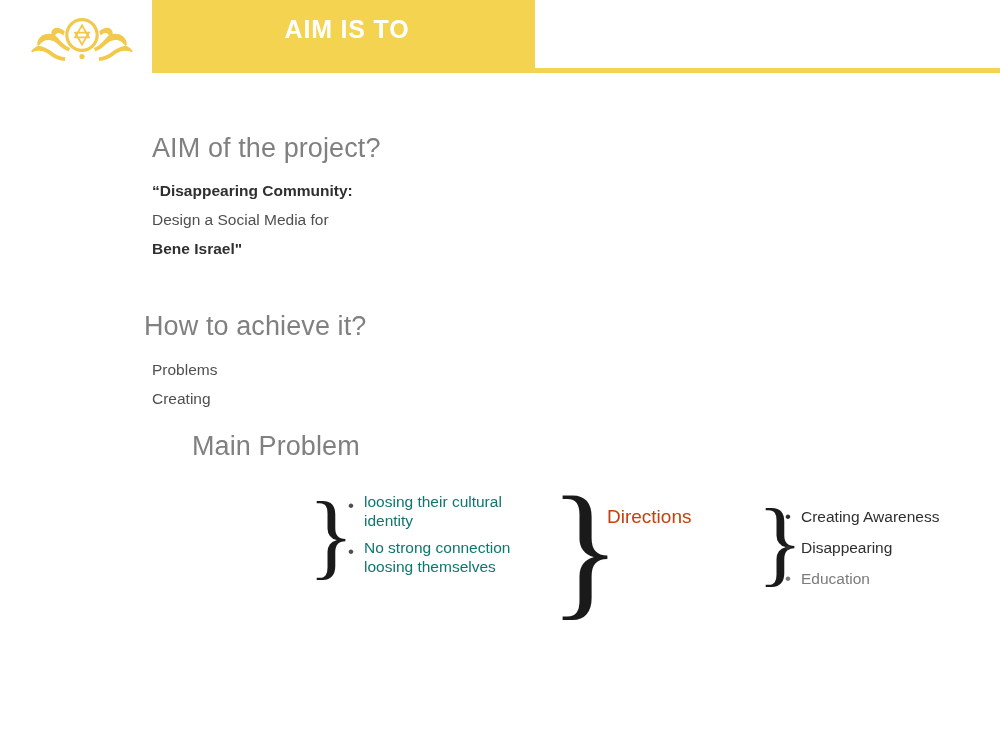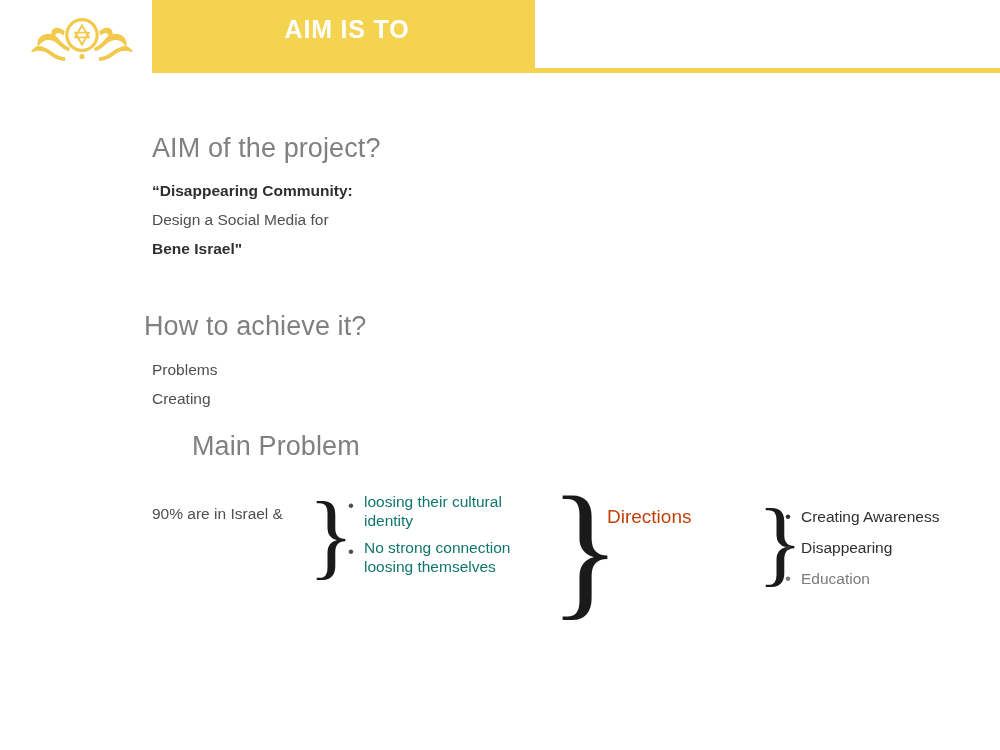--- a/index.html
+++ b/index.html
@@ -191,21 +191,20 @@
   <div class="block" style="left:152px; top:355px;">
     <div class="body-line">Problems</div>
     <div class="body-line">Creating</div>
   </div>
 
   <div class="block" style="left:152px; top:431px;margin-left:40px;">
     <div class="h-big">Main Problem</div>
   </div>
 
   <div class="block migration">
-    <div class="body-line">90% are in Israel &amp;</div>
   </div>
 
   <div class="brace brace-1">}</div>
 
   <div class="bullets problems-bullets">
     <div class="bullet-row">
       <span class="bullet-dot">•</span>
       <span class="bullet-text">loosing their cultural identity</span>
     </div>
     <div class="bullet-row">

